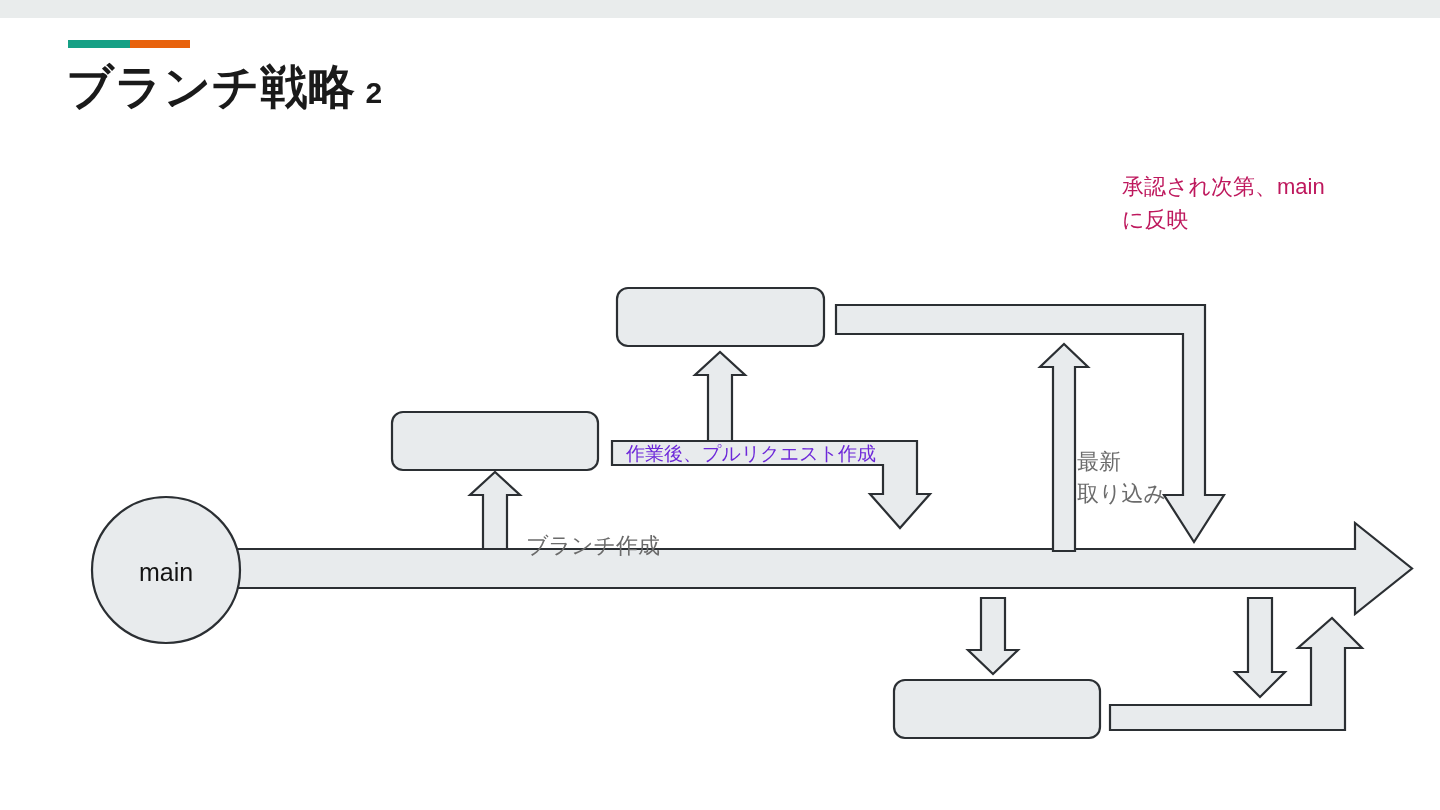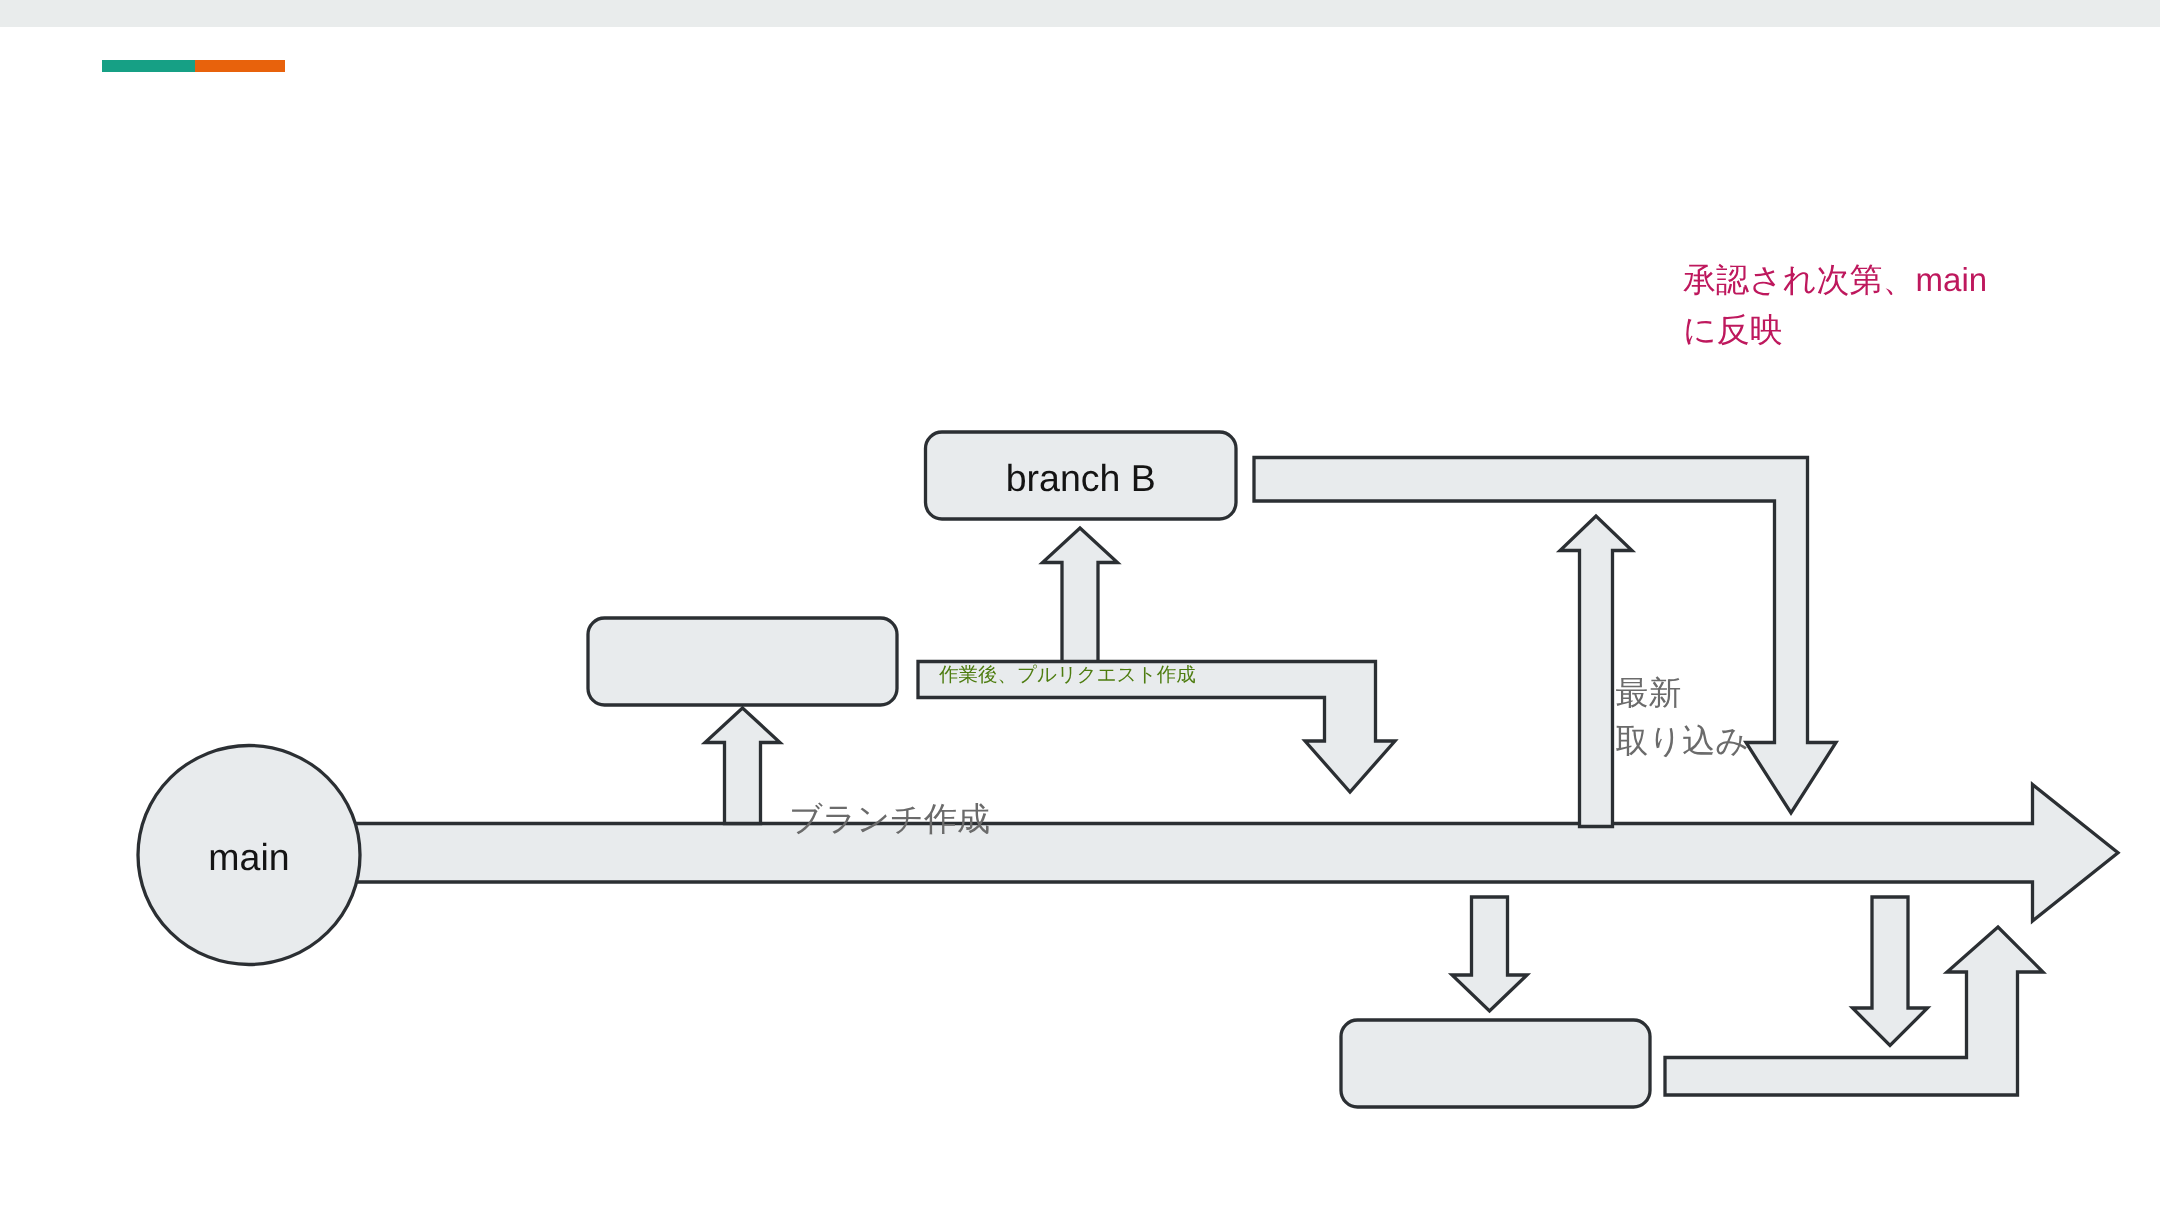--- a/index.html
+++ b/index.html
@@ -62,36 +62,37 @@
   .note-gray {
     font-size: 22px;
     color: #6b6b6b;
     margin-top: 24px;
   }
   .note-dark {
     font-size: 22px;
     color: #be185d;
   }
   .band-label {
-    font-size: 13px;
-    color: #4d7c0f;
+    font-size: 19px;
+    color: #6d28d9;
   }
 </style>
 </head>
 <body>
 
 <div id="slide">
 
   <div class="top-band"></div>
 
   <div class="accent-bar">
     <div class="accent-teal"></div>
     <div class="accent-orange"></div>
   </div>
 
+  <div class="slide-title"><span>ブランチ戦略</span><span class="num">2</span></div>
 
   <svg id="canvas" viewBox="0 0 1440 810">
 
     <path d="M 185,549 L 1355,549 L 1355,523 L 1412,568.5 L 1355,614 L 1355,588 L 185,588 Z" fill="#e8ebed" stroke="#2b2f33" stroke-width="2.2" stroke-linejoin="miter"></path>
 
     <ellipse cx="166" cy="570" rx="74" ry="73" fill="#e8ebed" stroke="#2b2f33" stroke-width="2.2"></ellipse>
 
     <rect x="392" y="412" width="206" height="58" rx="11" ry="11" fill="#e8ebed" stroke="#2b2f33" stroke-width="2.2"></rect>
 
     <path d="M 483,549 L 483,495 L 470,495 L 495,472 L 520,495 L 507,495 L 507,549 Z" fill="#e8ebed" stroke="#2b2f33" stroke-width="2.2" stroke-linejoin="miter"></path>
@@ -112,21 +113,20 @@
 
     <path d="M 1248,598 L 1248,672 L 1235,672 L 1260,697 L 1285,672 L 1272,672 L 1272,598 Z" fill="#e8ebed" stroke="#2b2f33" stroke-width="2.2" stroke-linejoin="miter"></path>
 
     <path d="M 1110,705 L 1311,705 L 1311,648 L 1298,648 L 1332,618 L 1362,648 L 1345,648 L 1345,730 L 1110,730 Z" fill="#e8ebed" stroke="#2b2f33" stroke-width="2.2" stroke-linejoin="miter"></path>
 
   </svg>
 
   <div class="txt node-label" style="left:96px; top:556px; width:140px;">main</div>
 
 
-  <div class="txt node-label" style="left:617px; top:303px; width:207px;">branch B</div>
 
 
   <div class="txt note-gray" style="left:526px; top:507px;">ブランチ作成</div>
 
   <div class="txt band-label" style="left:626px; top:441px;">作業後、プルリクエスト作成</div>
 
   <div class="txt note-dark" style="left:1122px; top:172px;">承認され次第、main</div>
   <div class="txt note-dark" style="left:1122px; top:205px;">に反映</div>
 
   <div class="txt note-gray" style="left:1077px; top:423px;">最新</div>

